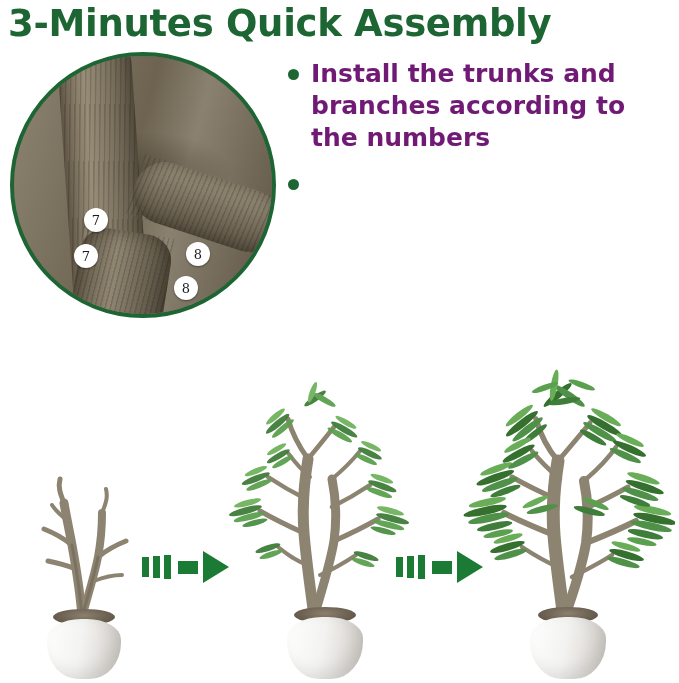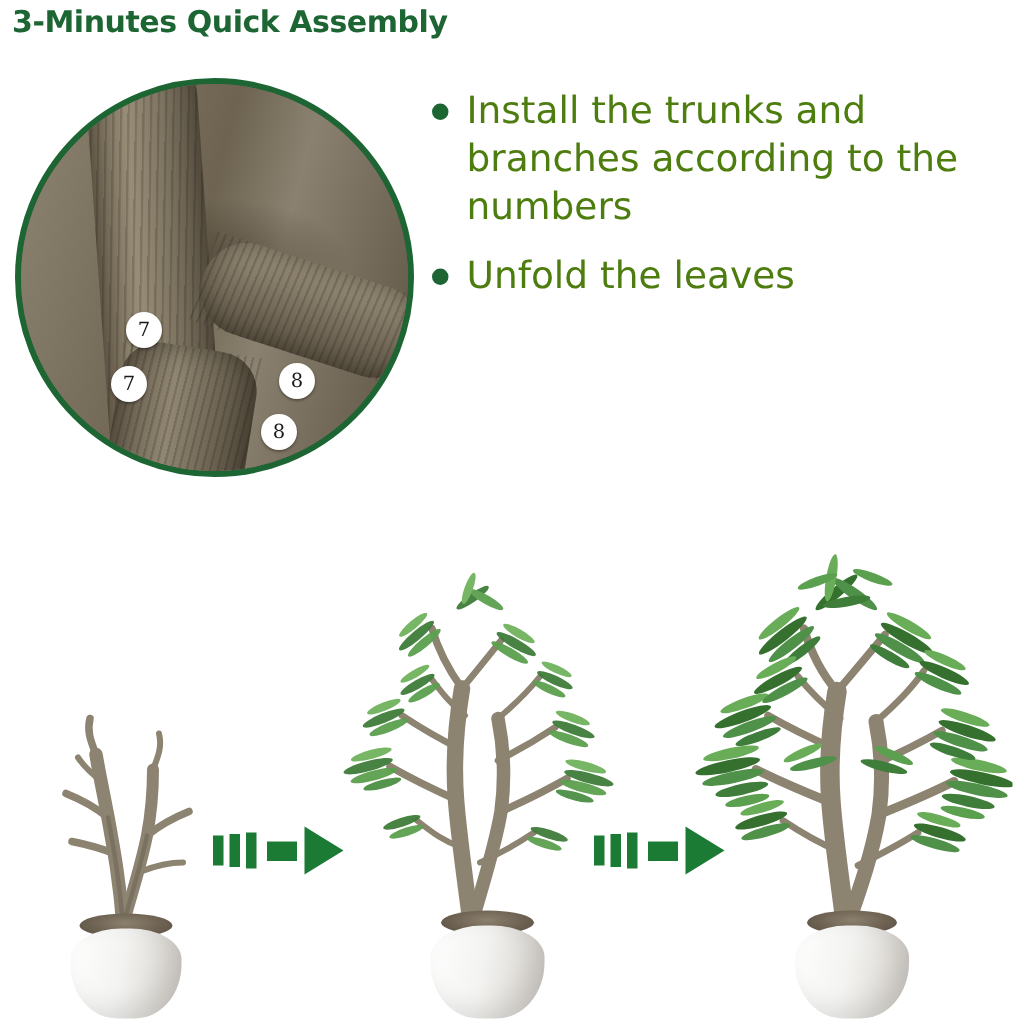--- a/index.html
+++ b/index.html
@@ -13,21 +13,21 @@
     font-family: "DejaVu Sans", sans-serif;
     overflow: hidden;
     position: relative;
   }
 
   
   #title {
     position: absolute;
     left: 8px;
     top: 2px;
-    font-size: 20px;
+    font-size: 37px;
     font-weight: bold;
     color: #1d6634;
     letter-spacing: -0.3px;
     white-space: nowrap;
   }
 
   
   #photo-circle {
     position: absolute;
     left: 10px;
@@ -107,24 +107,24 @@
   .bullet-dot {
     width: 11px;
     height: 11px;
     border-radius: 50%;
     background: #1d6634;
     margin-top: 11px;
     margin-right: 12px;
     flex: 0 0 auto;
   }
   .bullet-text {
-    color: #4d7c0f;
+    color: #701a75;
     font-size: 25px;
     line-height: 1.28;
-    font-weight: normal;
+    font-weight: bold;
   }
 
   
   .stage {
     position: absolute;
     bottom: 4px;
   }
   #stage-1 { left: 14px;  width: 140px; height: 230px; }
   #stage-2 { left: 210px; width: 230px; height: 330px; }
   #stage-3 { left: 460px; width: 215px; height: 350px; }
@@ -199,21 +199,20 @@
   <div class="badge" style="left:160px; top:220px;">8</div>
 </div>
 
 <div id="bullets">
   <div class="bullet-row">
     <span class="bullet-dot"></span>
     <span class="bullet-text">Install the trunks and branches according to the numbers</span>
   </div>
   <div class="bullet-row">
     <span class="bullet-dot"></span>
-    <span class="bullet-text">Unfold the leaves</span>
   </div>
 </div>
 
 <div class="stage" id="stage-1">
   <svg width="140" height="230" viewBox="0 0 140 230">
     <g stroke="#8d8371" fill="none" stroke-linecap="round">
       <path d="M68 168 C66 140 62 118 58 96 C55 80 52 66 50 54" stroke-width="9"></path>
       <path d="M68 168 C74 146 80 128 84 108 C87 92 88 78 88 64" stroke-width="8"></path>
       <path d="M58 96 C48 88 40 84 30 80" stroke-width="5"></path>
       <path d="M62 120 C52 116 44 114 34 112" stroke-width="5"></path>

